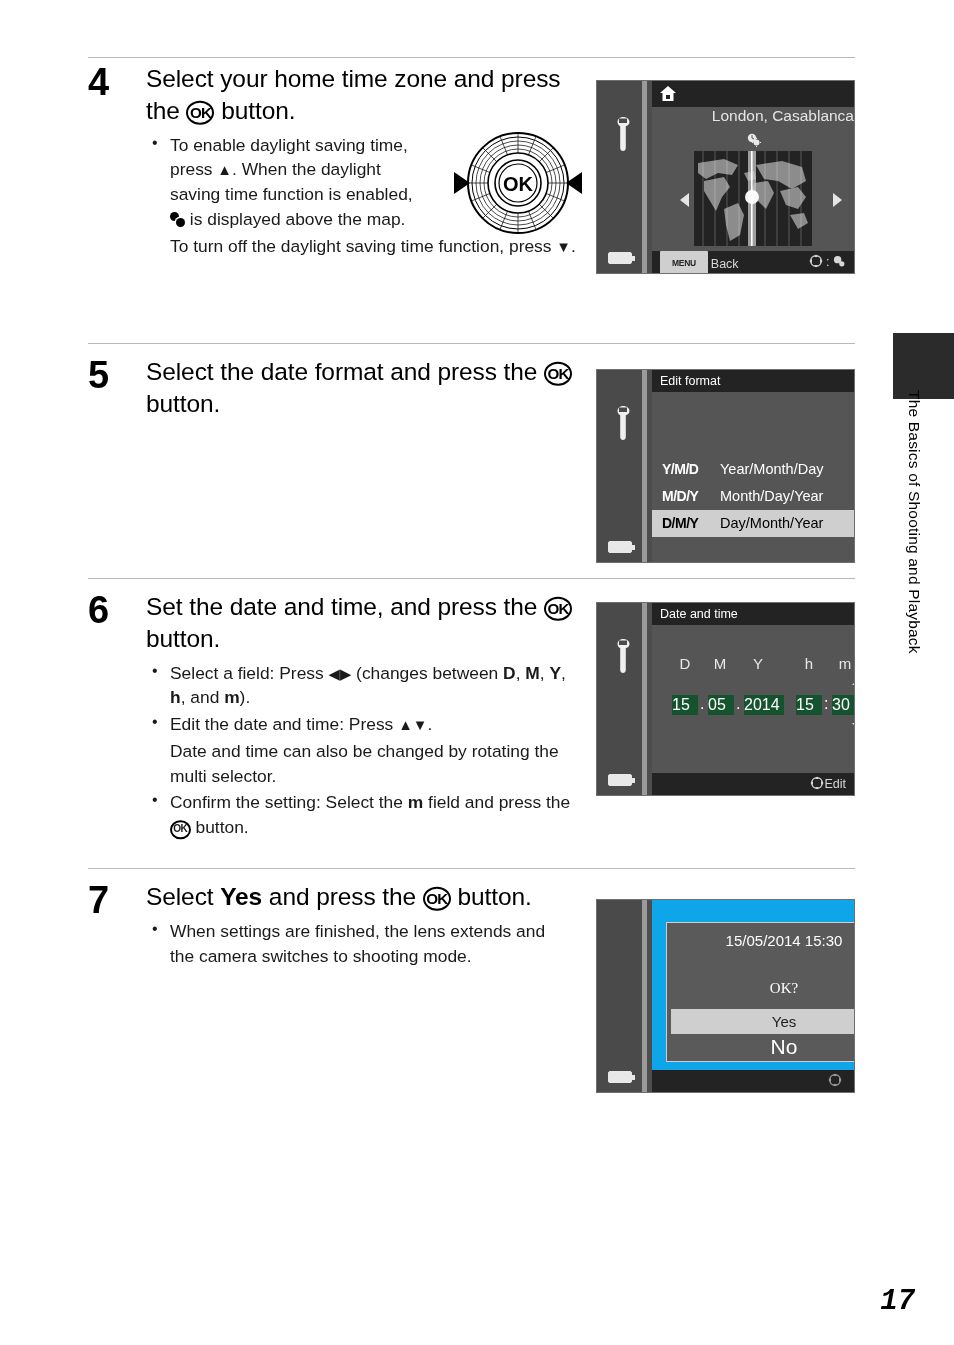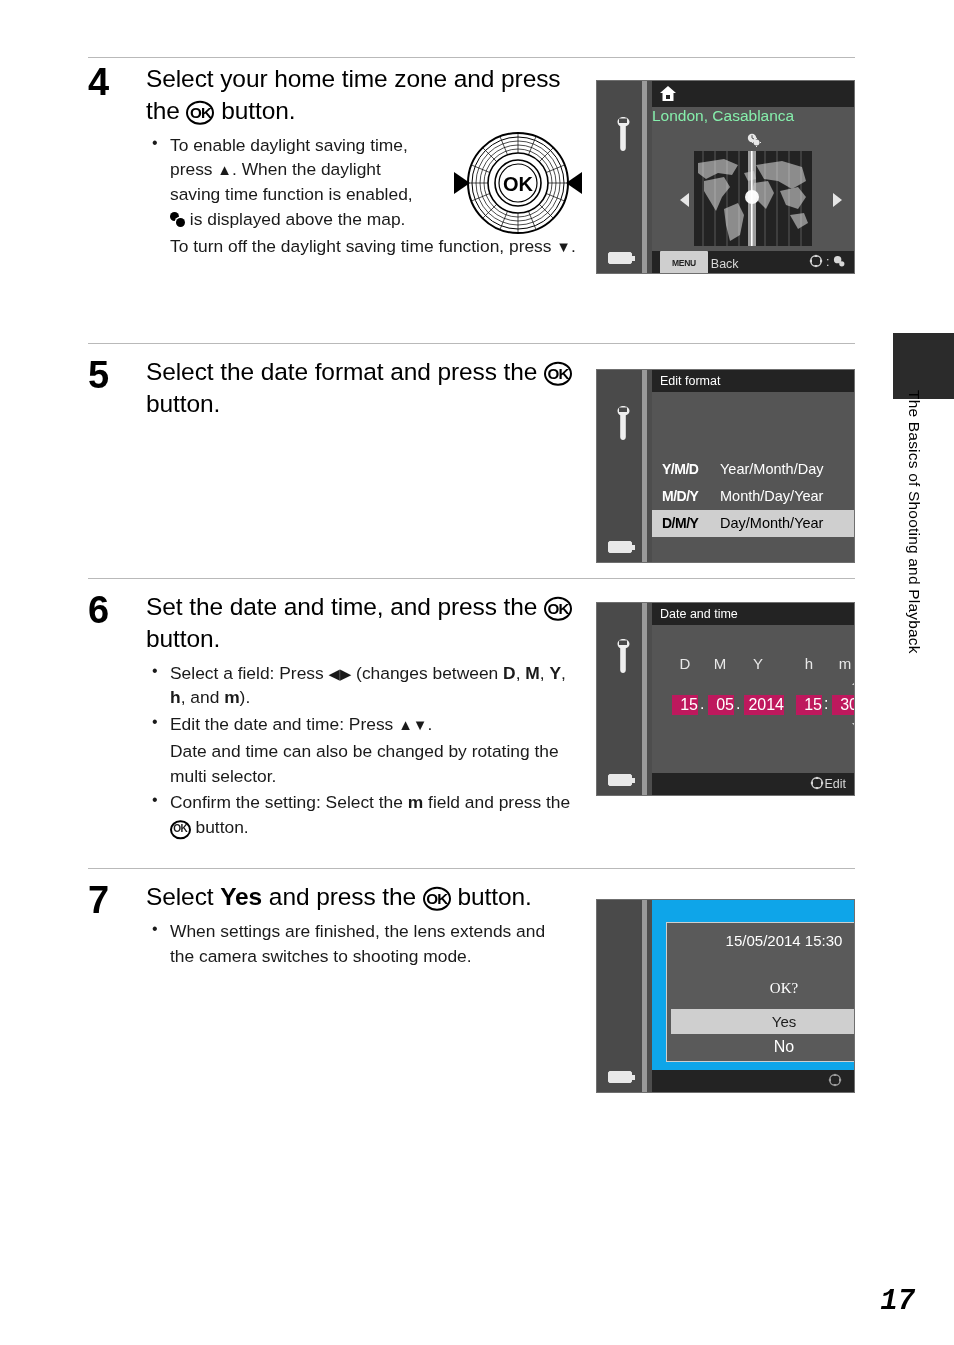--- a/index.html
+++ b/index.html
@@ -113,22 +113,22 @@
     position:absolute;left:0;bottom:0;right:0;height:22px;background:#232323;
     color:#d8d8d8;font-size:12.5px;line-height:22px;
   }
 
   
   .tz-title{
     position:absolute;left:0;top:0;right:0;height:26px;background:#232323;
   }
   .home-ic{position:absolute;left:8px;top:5px;width:16px;height:15px;}
   .tz-city{
-    position:absolute;left:0;top:26px;right:0;text-align:left;
-    color:#86efac;font-size:15.5px;
+    position:absolute;left:0;top:26px;right:0;text-align:right;
+    color:#e5e5e5;font-size:15.5px;
   }
   .tz-map{
     position:absolute;left:42px;top:70px;width:118px;height:95px;
     background:#232323;overflow:hidden;
   }
   .tz-dst{position:absolute;left:95px;top:52px;width:14px;height:14px;}
   .tz-arrow-l,.tz-arrow-r{
     position:absolute;top:112px;width:0;height:0;
     border-top:7px solid transparent;border-bottom:7px solid transparent;
   }
@@ -150,21 +150,21 @@
     font-weight:bold;font-size:14px;letter-spacing:-.5px;
     font-family:"Liberation Sans", sans-serif;
   }
   .df-row.sel{background:#cfcfcf;color:#000000;}
 
   
   .dt-hdr{position:absolute;top:52px;left:0;right:0;color:#e8e8e8;font-size:15px;}
   .dt-hdr span{position:absolute;text-align:center;width:30px;}
   .dt-vals{position:absolute;top:92px;left:0;right:0;font-size:16px;color:#fff;}
   .dt-cell{
-    position:absolute;background:#be185d;color:#fff;text-align:right;
+    position:absolute;background:#14532d;color:#fff;text-align:left;
     padding:1px 0;
   }
   .dt-sep{position:absolute;color:#fff;font-size:16px;}
   .dt-up,.dt-dn{position:absolute;width:0;height:0;left:200px;}
   .dt-up{top:74px;border-left:7px solid transparent;border-right:7px solid transparent;border-bottom:8px solid #cfcfcf;}
   .dt-dn{top:120px;border-left:7px solid transparent;border-right:7px solid transparent;border-top:8px solid #cfcfcf;}
 
   
   .cf-dialog{
     position:absolute;left:14px;top:22px;width:236px;height:140px;
@@ -175,21 +175,21 @@
   }
   .cf-ok{
     position:absolute;top:57px;left:0;right:0;text-align:center;color:#fff;font-size:15px;font-family:Liberation Serif, serif;
   }
   .cf-yes{
     position:absolute;top:86px;left:4px;right:4px;height:25px;line-height:25px;
     background:#cfcfcf;color:#1d1d1d;text-align:center;font-size:15px;
   }
   .cf-no{
     position:absolute;top:111px;left:4px;right:4px;height:25px;line-height:25px;
-    color:#fff;text-align:center;font-size:16px;
+    color:#fff;text-align:center;font-size:21px;
   }
 
   .page-number{
     position:absolute;left:855px;top:1285px;width:60px;text-align:right;
     font-size:29px;font-style:italic;font-weight:bold;
     font-family:Liberation Mono, monospace;
   }
 </style>
 </head>
 <body>

